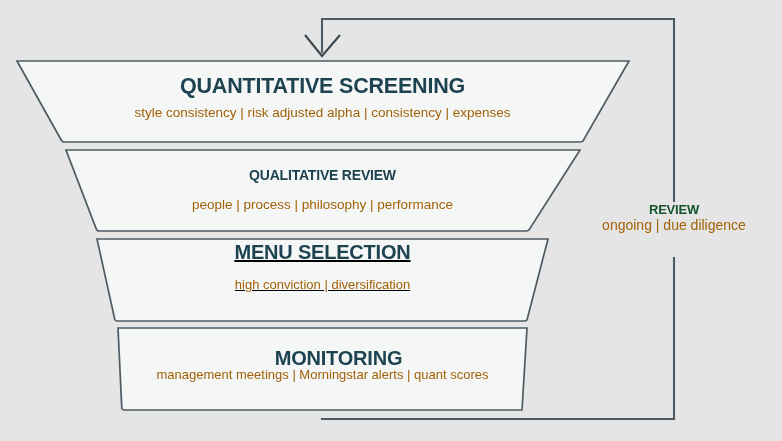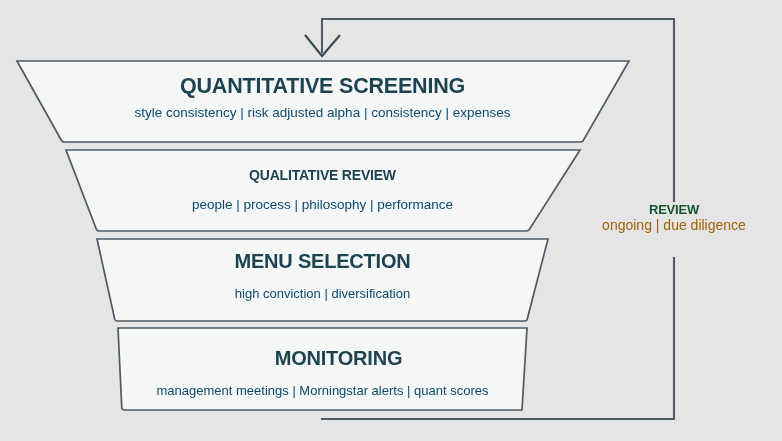--- a/index.html
+++ b/index.html
@@ -33,21 +33,21 @@
     line-height: 1.0;
     pointer-events: none;
   }
   .band-title {
     color: #1d4351;
     font-weight: bold;
     letter-spacing: -0.2px;
     white-space: nowrap;
   }
   .band-sub {
-    color: #0c4a6e;
+    color: #a16207;
     font-weight: normal;
     white-space: nowrap;
   }
   
   #band-1-label {
     left: 0px;
     top: 76px;
     width: 645px;
   }
   #band-1-label .band-title { font-size: 21.5px; }
@@ -58,34 +58,35 @@
     left: 0px;
     top: 168px;
     width: 645px;
   }
   #band-2-label .band-title { font-size: 14px; }
   #band-2-label .band-sub   { font-size: 13.5px; margin-top: 16px; }
 
   
   #band-3-label {
     left: 0px;
-    top: 251px;
+    top: 242px;
     width: 645px;
+    text-decoration: underline;
   }
   #band-3-label .band-title { font-size: 20px; }
   #band-3-label .band-sub   { font-size: 13px; margin-top: 16px; }
 
   
   #band-4-label {
     left: 0px;
     top: 348px;
     width: 645px;
   }
   #band-4-label .band-title { font-size: 20px; padding-left: 32px; }
-  #band-4-label .band-sub   { font-size: 13px; margin-top: 16px; }
+  #band-4-label .band-sub   { font-size: 13px; margin-top: 0; }
 
   
   #review-annotation {
     position: absolute;
     left: 579px;
     top: 203px;
     width: 190px;
     text-align: center;
     line-height: 1.0;
     pointer-events: none;

